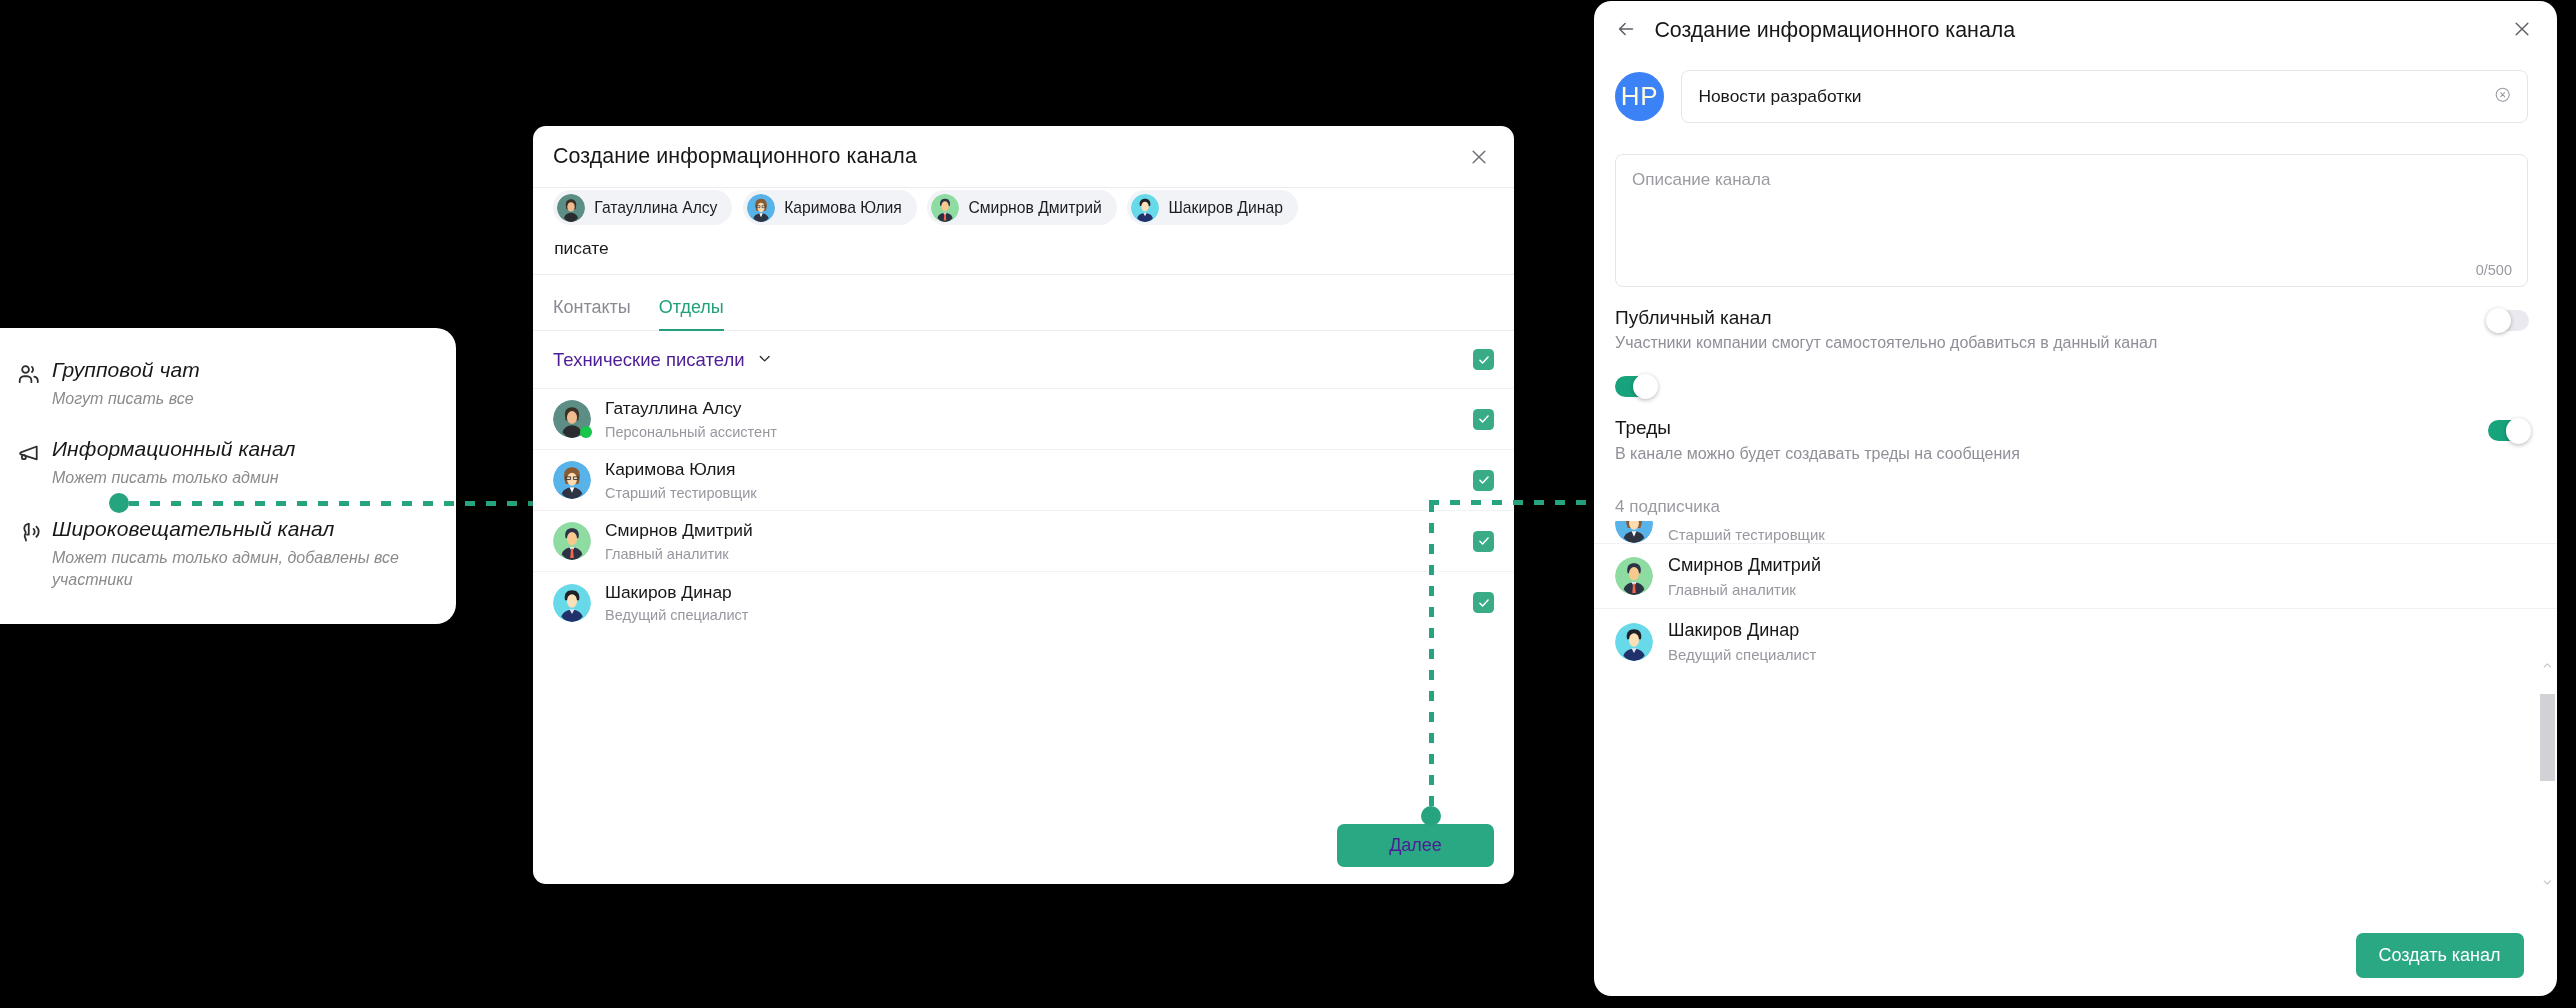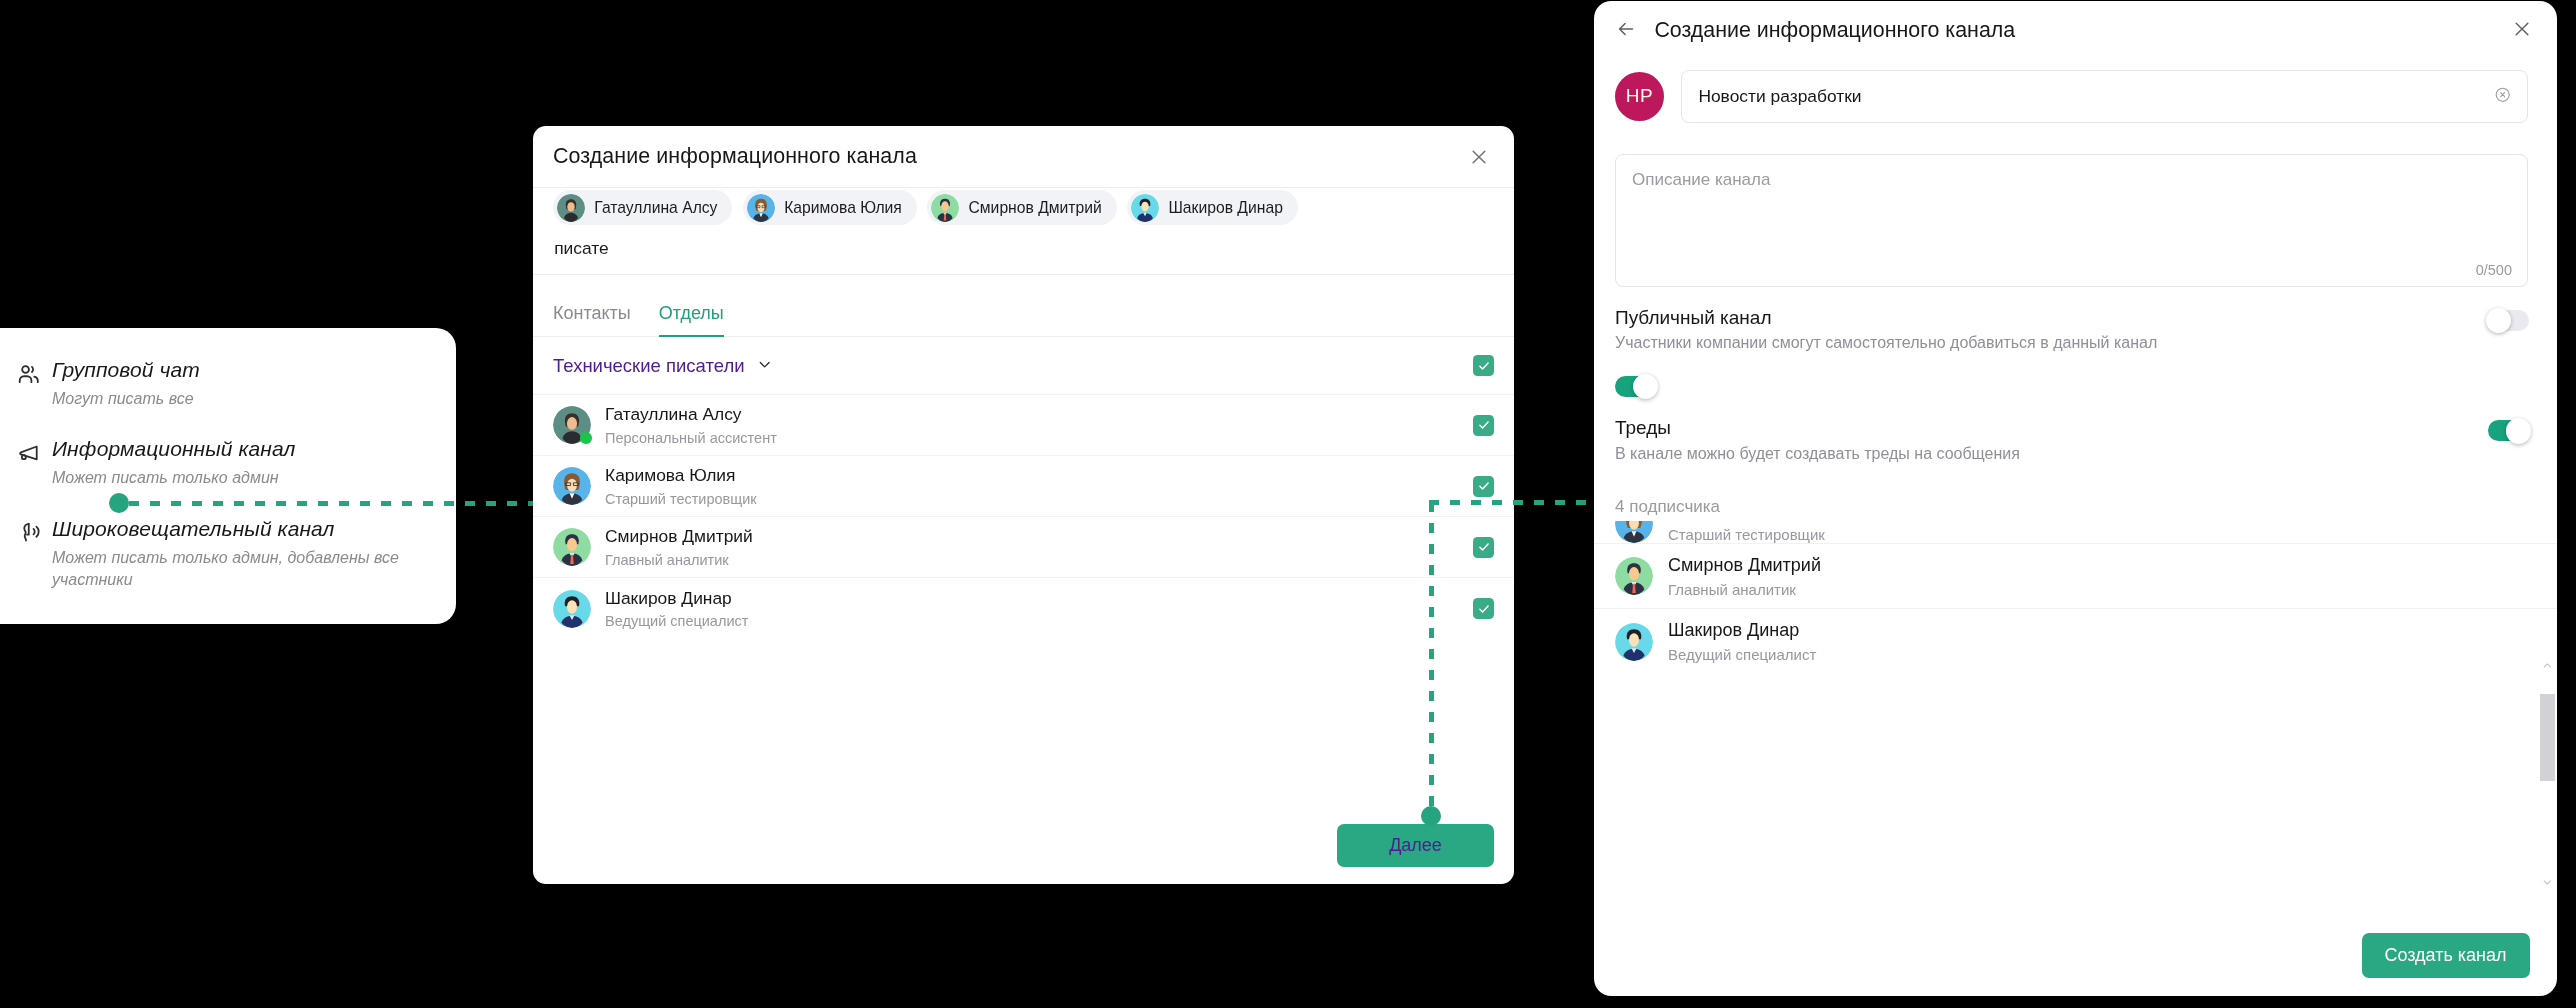--- a/index.html
+++ b/index.html
@@ -73,21 +73,21 @@
     display: flex; align-items: center; gap: 9.3px;
     background: #f2f3f7; border-radius: 23px;
     padding: 4px 15px 4px 4px; height: 35px;
   }
   .chip-name { font-size: 15.7px; color: #1c1c1f; white-space: nowrap; }
   .search-text {
     font-size: 17.4px; color: #1b1b1b; padding: 12.8px 0 15px 1.2px;
   }
   .mid-sep { height: 1.2px; background: #ededf0; }
 
-  .tabs { display: flex; gap: 28px; padding: 29px 20px 0 20px; }
+  .tabs { display: flex; gap: 28px; padding: 23px 20px 0 20px; }
   .tab {
     font-size: 18px; color: #8a8a92; padding-bottom: 12.8px;
     border-bottom: 2.9px solid transparent; line-height: 1;
   }
   .tab.active { color: #22a07c; border-bottom-color: #22a07c; }
   .tabs-underline { height: 1.2px; background: #ededf0; margin-top: -1.2px; }
 
   .dept-row {
     display: flex; align-items: center; justify-content: space-between;
     padding: 17.4px 20px 17.4px 20px; border-bottom: 1.2px solid #f0f0f3;
@@ -130,21 +130,21 @@
     padding: 0 25.5px 0 21px; gap: 17.4px;
   }
   .rp-title { font-size: 21.4px; color: #17171a; flex: 1; }
 
   .rp-name-row {
     display: flex; align-items: center; gap: 17.4px;
     padding: 10.4px 29px 0 21px;
   }
   .avatar-yellow {
     width: 49px; height: 49px; min-width: 49px; border-radius: 50%;
-    background: #be185d; color: #fffbe0; font-size: 19px;
+    background: #3b82f6; color: #fffbe0; font-size: 26px;
     display: flex; align-items: center; justify-content: center;
     letter-spacing: 0.6px;
   }
   .field {
     flex: 1; height: 53px; border: 1.2px solid #e4e4ea; border-radius: 8px;
     display: flex; align-items: center; padding: 0 16px;
     justify-content: space-between;
   }
   .field-val { font-size: 17.4px; color: #17171a; }
 
@@ -185,21 +185,21 @@
   .sub-row {
     display: flex; align-items: center; gap: 15px;
     padding: 9.3px 21px; height: 65px;
     border-bottom: 1.2px solid #f1f1f4;
   }
   .sub-row.clipped { height: 23px; overflow: hidden; align-items: flex-end; padding-bottom: 0;}
   .s-name { font-size: 18px; color: #17171a; margin-bottom: 5.2px; }
   .s-role { font-size: 15px; color: #97979f; }
 
   .rp-footer {
-    position: absolute; left: 0; right: 2px; bottom: 0;
+    position: absolute; left: 0; right: 8px; bottom: 0;
     padding: 0 25.5px 18.5px 0; display: flex; justify-content: flex-end;
   }
   .btn-create {
     background: #2aa884; color: #ffffff; border: 0; border-radius: 7px;
     font-size: 18px; padding: 12px 0; width: 168px; text-align: center;
     font-family: "Liberation Sans", sans-serif;
   }
 
   .scrollbar {
     position: absolute; right: 2.3px; top: 658px; width: 15px; height: 232px;

